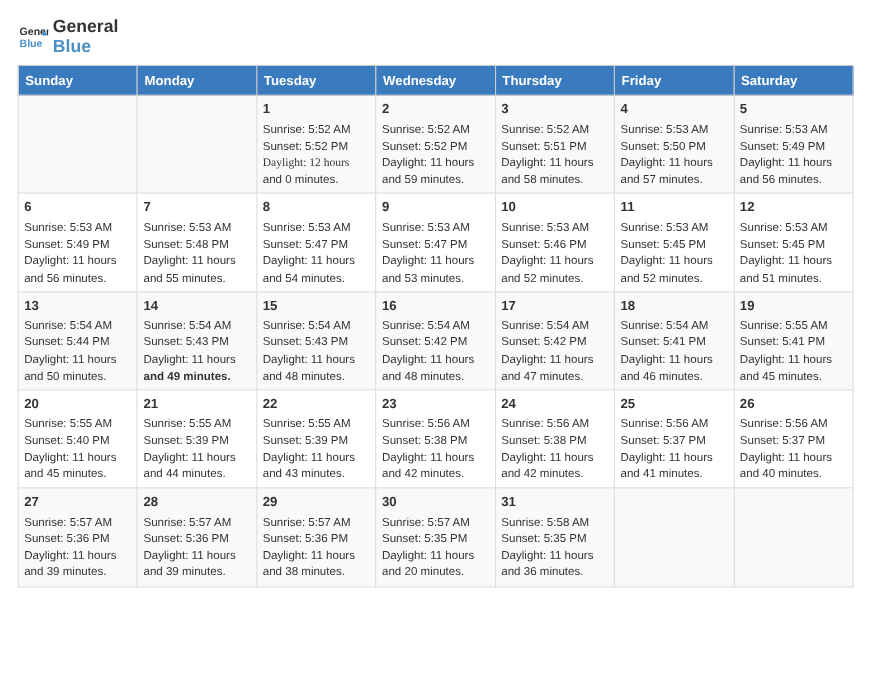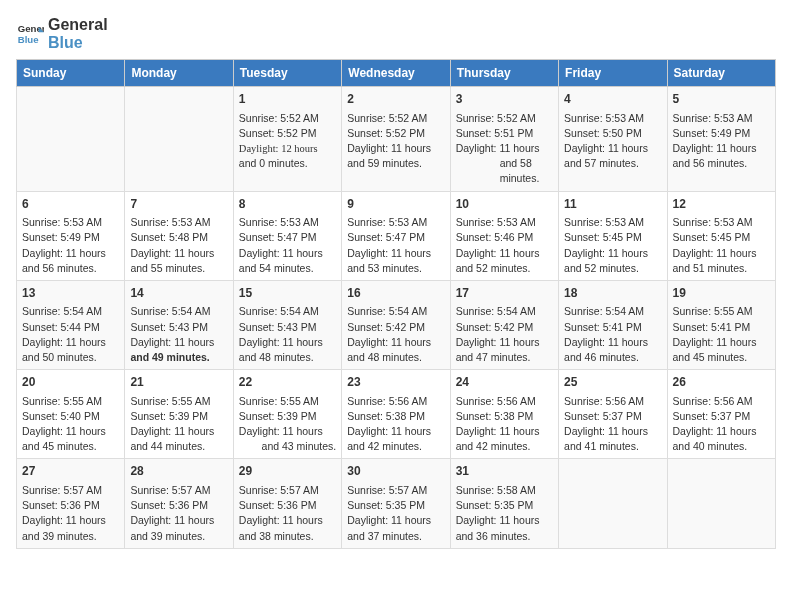--- a/index.html
+++ b/index.html
@@ -125,21 +125,21 @@
           <span style="display: block;">Sunrise: 5:52 AM</span>
           <span style="display: block;">Sunset: 5:52 PM</span>
           <span style="display: block;">Daylight: 11 hours</span>
           <span style="display: block;">and 59 minutes.</span>
         </td>
         <td>
           <span class="day-num">3</span>
           <span style="display: block;">Sunrise: 5:52 AM</span>
           <span style="display: block;">Sunset: 5:51 PM</span>
           <span style="display: block;">Daylight: 11 hours</span>
-          <span style="display: block; margin-left: 44px;">and 58 minutes.</span>
+          <span style="display: block;">and 58 minutes.</span>
         </td>
         <td>
           <span class="day-num">4</span>
           <span style="display: block;">Sunrise: 5:53 AM</span>
           <span style="display: block;">Sunset: 5:50 PM</span>
           <span style="display: block;">Daylight: 11 hours</span>
           <span style="display: block;">and 57 minutes.</span>
         </td>
         <td>
           <span class="day-num">5</span>
@@ -264,21 +264,21 @@
           <span style="display: block;">Sunrise: 5:55 AM</span>
           <span style="display: block;">Sunset: 5:39 PM</span>
           <span style="display: block;">Daylight: 11 hours</span>
           <span style="display: block;">and 44 minutes.</span>
         </td>
         <td>
           <span class="day-num">22</span>
           <span style="display: block;">Sunrise: 5:55 AM</span>
           <span style="display: block;">Sunset: 5:39 PM</span>
           <span style="display: block;">Daylight: 11 hours</span>
-          <span style="display: block; text-align: right;">and 43 minutes.</span>
+          <span style="display: block;">and 43 minutes.</span>
         </td>
         <td>
           <span class="day-num">23</span>
           <span style="display: block;">Sunrise: 5:56 AM</span>
           <span style="display: block;">Sunset: 5:38 PM</span>
           <span style="display: block;">Daylight: 11 hours</span>
           <span style="display: block;">and 42 minutes.</span>
         </td>
         <td>
           <span class="day-num">24</span>
@@ -322,21 +322,21 @@
           <span style="display: block;">Sunrise: 5:57 AM</span>
           <span style="display: block;">Sunset: 5:36 PM</span>
           <span style="display: block;">Daylight: 11 hours</span>
           <span style="display: block;">and 38 minutes.</span>
         </td>
         <td>
           <span class="day-num">30</span>
           <span style="display: block;">Sunrise: 5:57 AM</span>
           <span style="display: block;">Sunset: 5:35 PM</span>
           <span style="display: block;">Daylight: 11 hours</span>
-          <span style="display: block;">and 37 minutes.</span>
+          <span style="display: block;">and 20 minutes.</span>
         </td>
         <td>
           <span class="day-num">31</span>
           <span style="display: block;">Sunrise: 5:58 AM</span>
           <span style="display: block;">Sunset: 5:35 PM</span>
           <span style="display: block;">Daylight: 11 hours</span>
           <span style="display: block;">and 36 minutes.</span>
         </td>
         <td class="empty"></td>
         <td class="empty"></td>

